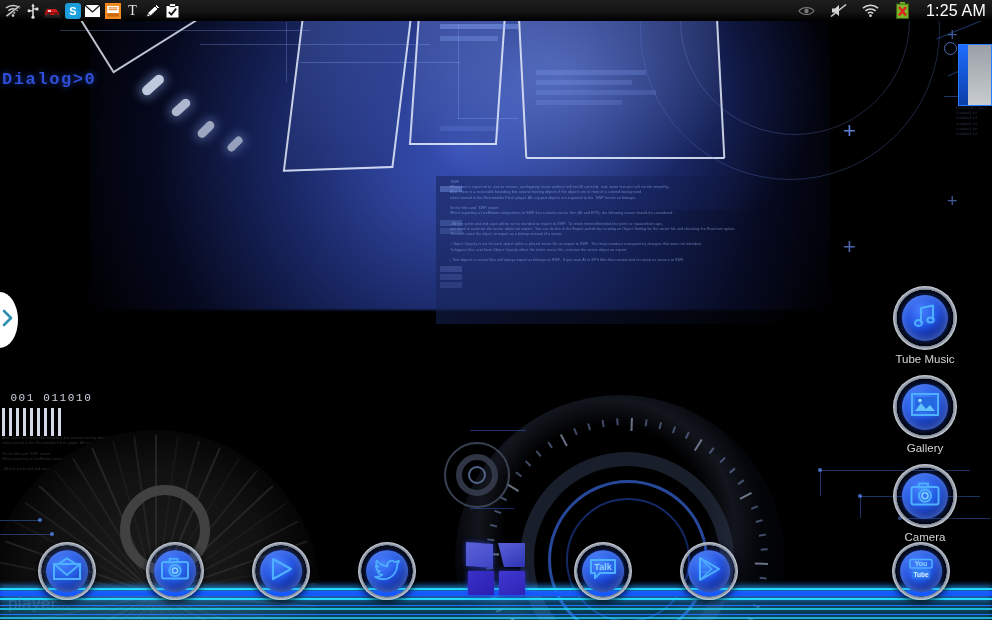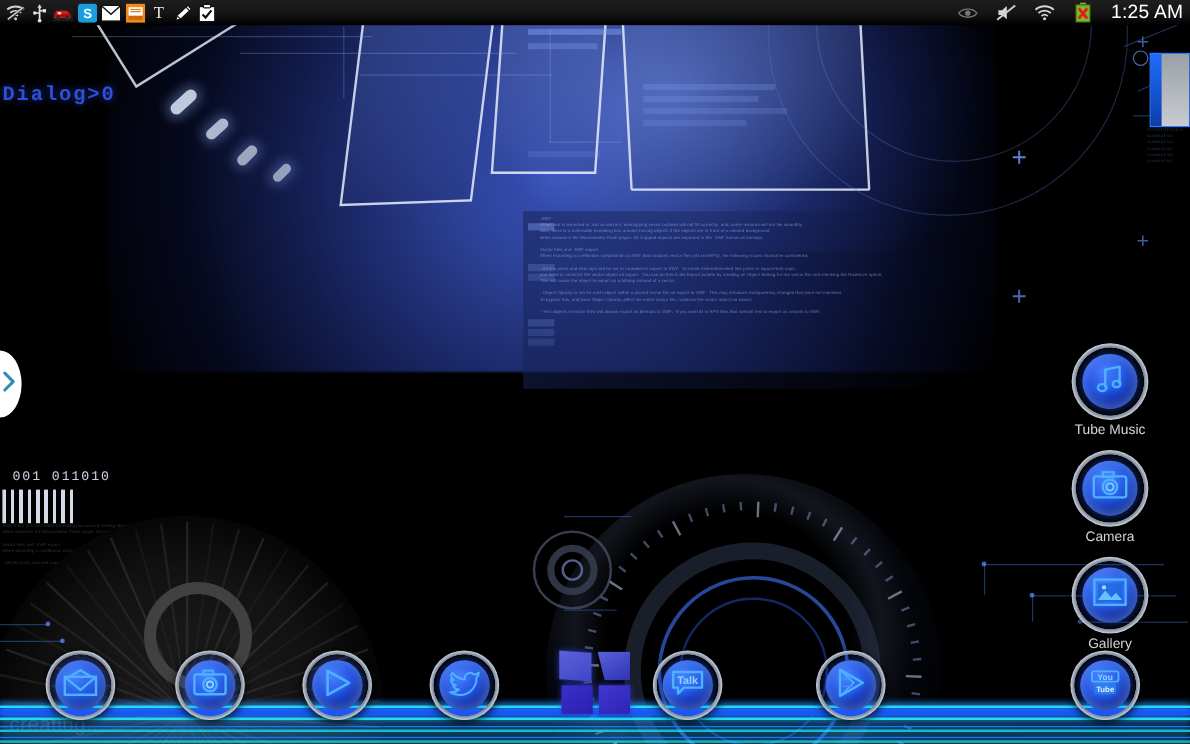--- a/index.html
+++ b/index.html
@@ -505,59 +505,59 @@
           <ellipse cx="20.5" cy="19" rx="3.2" ry="2.6" stroke="#4fb0ff" stroke-width="2" fill="none"></ellipse>
         </svg>
       </span>
     </div>
     <span class="wlabel">Tube Music</span>
   </div>
 
   <div class="wshortcut">
     <div class="orb big">
       <span class="glyph">
+        <svg width="30" height="26" viewBox="0 0 30 26">
+          <rect x="2" y="2" width="26" height="21" stroke="#4fb0ff" stroke-width="2" fill="none"></rect>
+          <rect x="5" y="5" width="20" height="15" fill="#1c62d8" opacity=".7"></rect>
+          <path d="M5 19 L11 11 L16 17 L20 13 L25 19 Z" fill="#63c2ff"></path>
+          <circle cx="10" cy="8.5" r="1.8" fill="#9fdcff"></circle>
+        </svg>
+      </span>
+    </div>
+    <span class="wlabel">Gallery</span>
+  </div>
+
+  <div class="wshortcut">
+    <div class="orb big">
+      <span class="glyph">
         <svg width="30" height="25" viewBox="0 0 30 25">
           <rect x="1.5" y="5" width="27" height="17.5" rx="2" stroke="#4fb0ff" stroke-width="2" fill="none"></rect>
           <rect x="9" y="1.5" width="9" height="4" stroke="#4fb0ff" stroke-width="1.8" fill="none"></rect>
           <circle cx="15" cy="13.8" r="6" stroke="#4fb0ff" stroke-width="2" fill="none"></circle>
           <circle cx="15" cy="13.8" r="3" stroke="#7fd0ff" stroke-width="1.6" fill="none"></circle>
         </svg>
       </span>
     </div>
     <span class="wlabel">Camera</span>
-  </div>
-
-  <div class="wshortcut">
-    <div class="orb big">
-      <span class="glyph">
-        <svg width="30" height="26" viewBox="0 0 30 26">
-          <rect x="2" y="2" width="26" height="21" stroke="#4fb0ff" stroke-width="2" fill="none"></rect>
-          <rect x="5" y="5" width="20" height="15" fill="#1c62d8" opacity=".7"></rect>
-          <path d="M5 19 L11 11 L16 17 L20 13 L25 19 Z" fill="#63c2ff"></path>
-          <circle cx="10" cy="8.5" r="1.8" fill="#9fdcff"></circle>
-        </svg>
-      </span>
-    </div>
-    <span class="wlabel">Gallery</span>
   </div>
 </div>
 
 <div id="dock">
 
   <div class="neonbars">
     <div class="nb thick" style="bottom:24px;"></div>
     <div class="nb cyan" style="bottom:20px;"></div>
     <div class="nb cyan" style="bottom:30px;"></div>
     <div class="nb thin" style="bottom:14px;"></div>
     <div class="nb cyan" style="bottom:10px; opacity:.85;"></div>
     <div class="nb thin" style="bottom:5px;"></div>
     <div class="nb cyan" style="bottom:1px;  opacity:.8;"></div>
   </div>
 
-  <div class="loading-text">creating...</div>
+  <div class="loading-text">player...</div>
 
   <div class="dock-item" style="left:38px;  bottom:20px;">
     <div class="orb">
       <span class="glyph">
         <svg width="30" height="24" viewBox="0 0 30 24">
           <rect x="2" y="7" width="26" height="15" stroke="#4fb0ff" stroke-width="2" fill="none"></rect>
           <path d="M2 7 L15 18 L28 7" stroke="#4fb0ff" stroke-width="2" fill="none"></path>
           <path d="M6 7 L15 1.5 L24 7" stroke="#4fb0ff" stroke-width="2" fill="none"></path>
         </svg>
       </span>
@@ -610,21 +610,21 @@
       <div class="dt" style="left:32px;top:0;  width:27px; height:24px;
            clip-path:polygon(0 0,100% 0,100% 100%,22% 100%);
            background:linear-gradient(150deg,#5a62d8,#2d33b4);"></div>
       <div class="dt" style="left:2px; top:28px;width:26px; height:24px;
            background:linear-gradient(150deg,#3a30c8,#2a1fb0);"></div>
       <div class="dt" style="left:33px;top:28px;width:26px; height:24px;
            background:linear-gradient(150deg,#4038d0,#2d24b6);"></div>
     </div>
   </div>
 
-  <div class="dock-item" style="left:544px; bottom:20px;">
+  <div class="dock-item" style="left:574px; bottom:20px;">
     <div class="orb">
       <span class="glyph">
         <svg width="30" height="24" viewBox="0 0 30 24">
           <path d="M3 3 L27 3 L27 16 L12 16 L7 21 L7 16 L3 16 Z" stroke="#4fb0ff" stroke-width="2" fill="none" stroke-linejoin="round"></path>
           <text x="15" y="13" font-family="Liberation Sans, sans-serif" font-size="9" font-weight="bold" fill="#8fd4ff" text-anchor="middle">Talk</text>
         </svg>
       </span>
     </div>
   </div>
 

